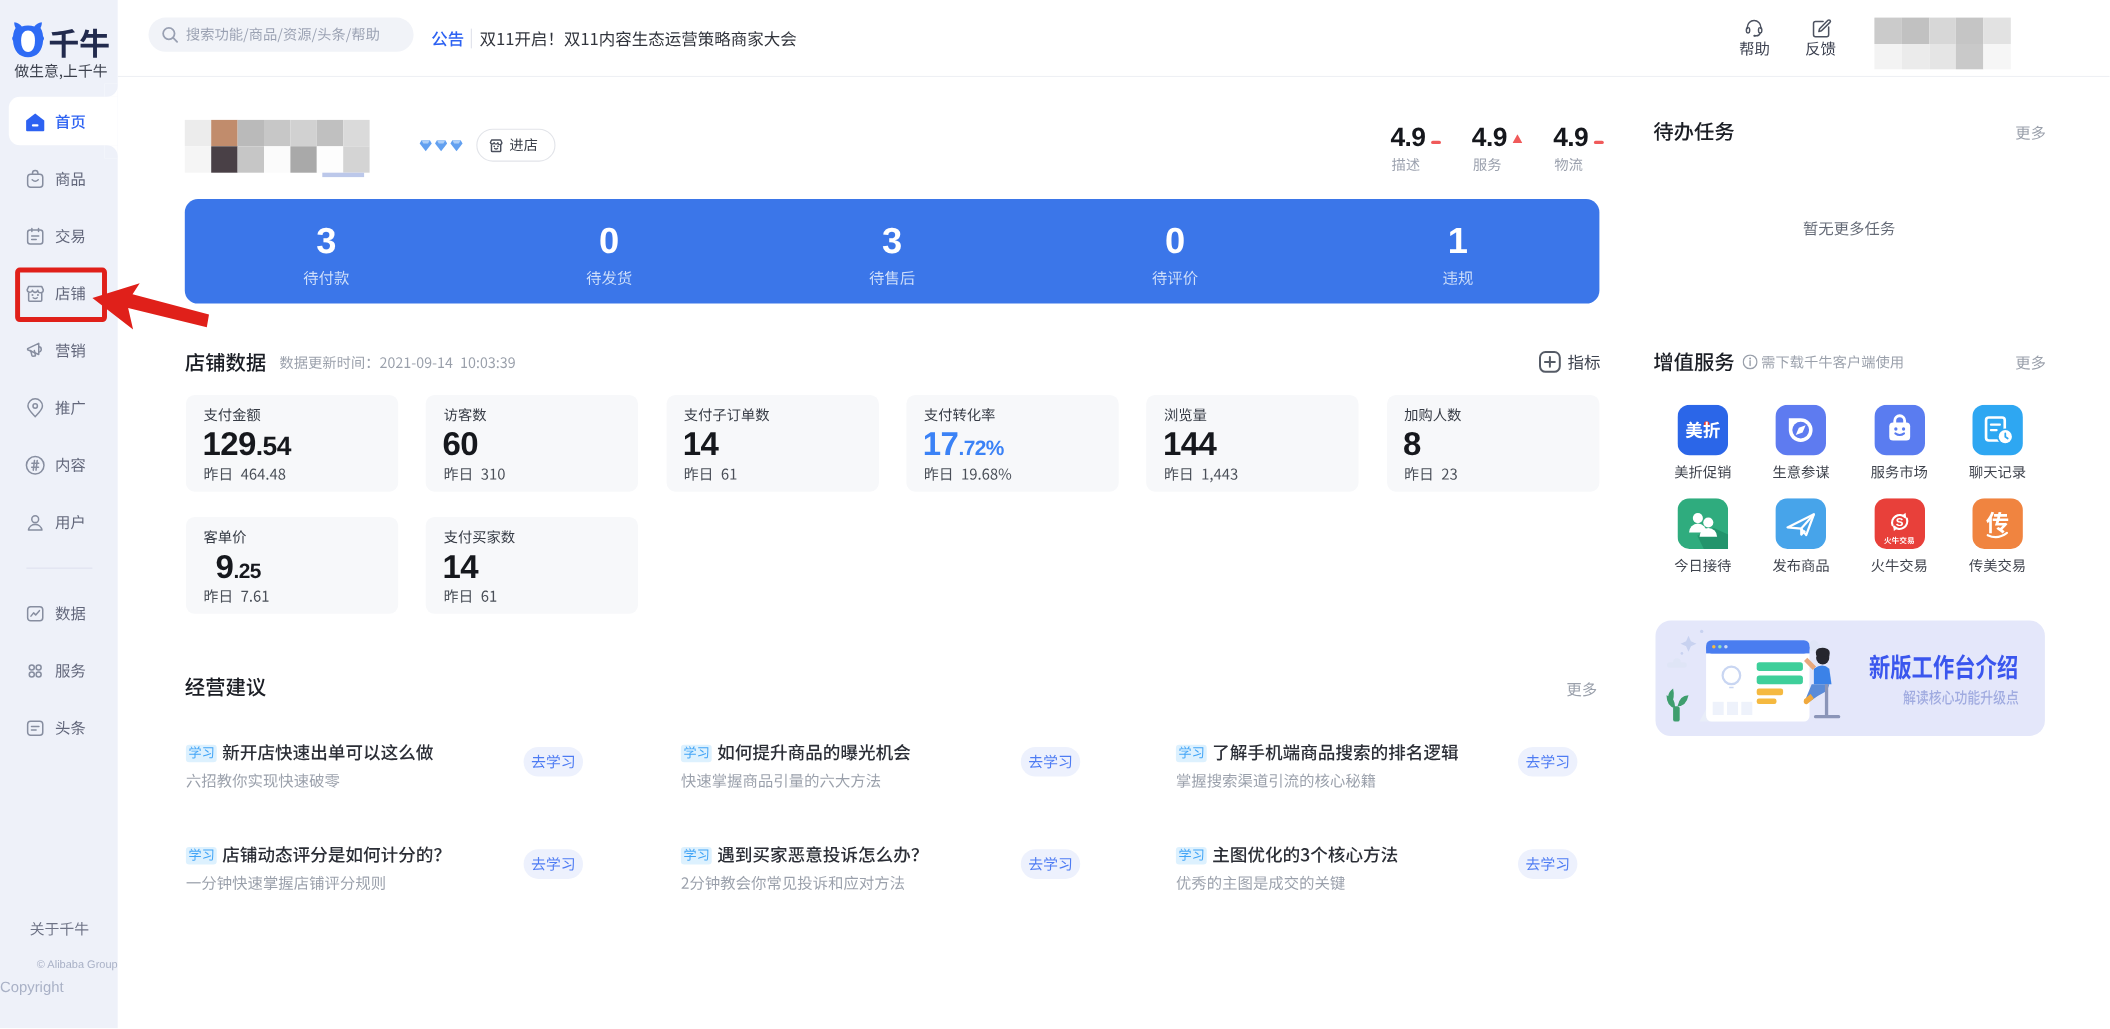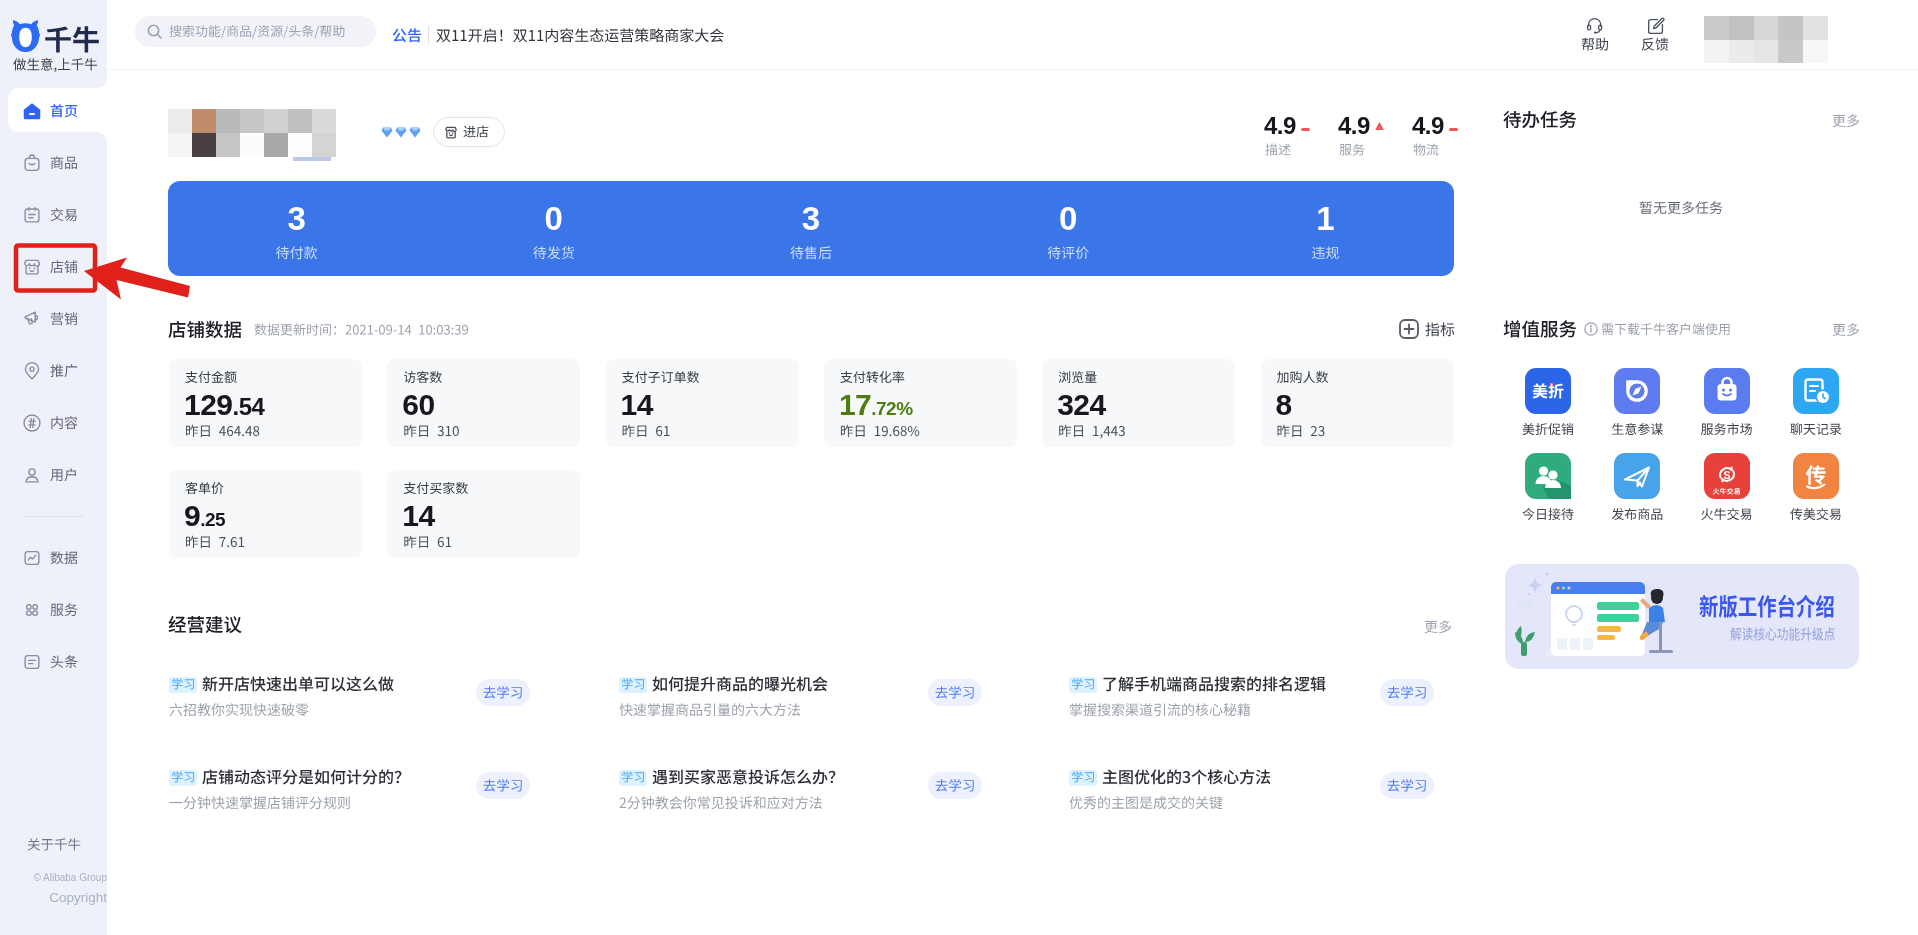--- a/index.html
+++ b/index.html
@@ -9,21 +9,21 @@
     <div style="position:absolute;left:95px;top:76px;width:12px;height:12px;background:#fff"></div>
     <div style="position:absolute;left:95px;top:76px;width:12px;height:12px;background:#eef1f9;border-bottom-right-radius:10px"></div>
     <div style="position:absolute;left:95px;top:132px;width:12px;height:12px;background:#fff"></div>
     <div style="position:absolute;left:95px;top:132px;width:12px;height:12px;background:#eef1f9;border-top-right-radius:10px"></div>
     <svg style="position:absolute;left:11px;top:20px" width="29" height="33" viewBox="0 0 29 33">
 <path fill="#2e6bf5" d="M3.2,5.5 C1.2,8.5 0.6,12 0.8,16.5 C1.2,26 6.5,32 14.5,32 C22.5,32 27.8,26 28.2,16.5 C28.4,12 27.8,8.5 25.8,5.5 C26.8,3.5 27.2,1.8 27,0.2 C24,0.6 21.6,2 20.2,4.2 C18.5,3.5 16.6,3.2 14.5,3.2 C12.4,3.2 10.5,3.5 8.8,4.2 C7.4,2 5,0.6 2,0.2 C1.8,1.8 2.2,3.5 3.2,5.5 Z"></path>
 <path fill="#2e6bf5" d="M0.5,13 C-0.5,14.5 0,16.5 1.5,17.5 Z M28.5,13 C29.5,14.5 29,16.5 27.5,17.5 Z"></path>
 <path fill="#fff" d="M14.5,7.8 C18.3,7.8 20.8,10.8 20.8,16.8 C20.8,23.5 18.3,27.2 14.5,27.2 C10.7,27.2 8.2,23.5 8.2,16.8 C8.2,10.8 10.7,7.8 14.5,7.8 Z"></path>
     </svg>
     <div style="position:absolute;left:24px;top:516px;width:60px;height:1px;background:#dee2ef"></div>
-    <div style="position:absolute;left:0px;top:890px;width:107px;height:16px;color:#a9b1c6;font-size:13.5px;text-align:right">Copyright</div>
+    <div style="position:absolute;left:0px;top:890px;width:107px;height:16px;color:#a9b1c6;font-size:13.5px;text-align:left">Copyright</div>
     <div style="position:absolute;left:0px;top:872px;width:107px;height:16px;color:#a9b1c6;font-size:10px;text-align:right">© Alibaba Group</div>
     <svg style="position:absolute;left:21px;top:100px" width="22" height="22" viewBox="0 0 24 24">
       <path fill="#2d62f2" d="M12,3.5 L21,10.5 V20 a1,1 0 0 1 -1,1 H4 a1,1 0 0 1 -1,-1 V10.5 Z"></path>
       <rect x="8.7" y="14.2" width="6.6" height="2.2" rx="1.1" fill="#fff"></rect>
     </svg>
     <svg style="position:absolute;left:21px;top:152px" width="22" height="22" viewBox="0 0 24 24">
       <g fill="none" stroke="#878ea0" stroke-width="1.5" stroke-linecap="round" stroke-linejoin="round">
         <rect x="4.5" y="7" width="15" height="13" rx="3"></rect>
         <path d="M9.3,7 V6 a2.7,2.7 0 0 1 5.4,0 V7"></path>
         <path d="M9,12.5 q3,2.8 6,0"></path>
@@ -175,27 +175,27 @@
       <rect x="1" y="1" width="18" height="18" rx="5" fill="none" stroke="#555b66" stroke-width="1.8"></rect>
       <path d="M10,5.5 V14.5 M5.5,10 H14.5" stroke="#555b66" stroke-width="1.8" stroke-linecap="round"></path>
     </svg>
     <div style="position:absolute;left:169px;top:359px;width:193px;height:88px;background:#f7f8fa;border-radius:8px"></div>
     <div style="position:absolute;left:184px;top:390px;width:170px;height:32px;font-size:30px;font-weight:bold;color:#16181d;letter-spacing:-0.5px;line-height:1">129<span style="font-size:24px">.54</span></div>
     <div style="position:absolute;left:387.3px;top:359px;width:193px;height:88px;background:#f7f8fa;border-radius:8px"></div>
     <div style="position:absolute;left:402.3px;top:390px;width:170px;height:32px;font-size:30px;font-weight:bold;color:#16181d;letter-spacing:-0.5px;line-height:1">60</div>
     <div style="position:absolute;left:605.6px;top:359px;width:193px;height:88px;background:#f7f8fa;border-radius:8px"></div>
     <div style="position:absolute;left:620.6px;top:390px;width:170px;height:32px;font-size:30px;font-weight:bold;color:#16181d;letter-spacing:-0.5px;line-height:1">14</div>
     <div style="position:absolute;left:823.9px;top:359px;width:193px;height:88px;background:#f7f8fa;border-radius:8px"></div>
-    <div style="position:absolute;left:838.9px;top:390px;width:170px;height:32px;font-size:30px;font-weight:bold;color:#4d7c0f;letter-spacing:-0.5px;line-height:1">17<span style="font-size:19px">.72%</span></div>
+    <div style="position:absolute;left:838.9px;top:390px;width:170px;height:32px;font-size:30px;font-weight:bold;color:#3b82f6;letter-spacing:-0.5px;line-height:1">17<span style="font-size:19px">.72%</span></div>
     <div style="position:absolute;left:1042.2px;top:359px;width:193px;height:88px;background:#f7f8fa;border-radius:8px"></div>
-    <div style="position:absolute;left:1057.2px;top:390px;width:170px;height:32px;font-size:30px;font-weight:bold;color:#16181d;letter-spacing:-0.5px;line-height:1">324</div>
+    <div style="position:absolute;left:1057.2px;top:390px;width:170px;height:32px;font-size:30px;font-weight:bold;color:#16181d;letter-spacing:-0.5px;line-height:1">144</div>
     <div style="position:absolute;left:1260.5px;top:359px;width:193px;height:88px;background:#f7f8fa;border-radius:8px"></div>
     <div style="position:absolute;left:1275.5px;top:390px;width:170px;height:32px;font-size:30px;font-weight:bold;color:#16181d;letter-spacing:-0.5px;line-height:1">8</div>
     <div style="position:absolute;left:169px;top:470px;width:193px;height:88px;background:#f7f8fa;border-radius:8px"></div>
-    <div style="position:absolute;left:184px;top:501px;width:170px;height:32px;font-size:30px;font-weight:bold;color:#16181d;letter-spacing:-0.5px;line-height:1">9<span style="font-size:19px">.25</span></div>
+    <div style="position:absolute;left:196px;top:501px;width:170px;height:32px;font-size:30px;font-weight:bold;color:#16181d;letter-spacing:-0.5px;line-height:1">9<span style="font-size:19px">.25</span></div>
     <div style="position:absolute;left:387.3px;top:470px;width:193px;height:88px;background:#f7f8fa;border-radius:8px"></div>
     <div style="position:absolute;left:402.3px;top:501px;width:170px;height:32px;font-size:30px;font-weight:bold;color:#16181d;letter-spacing:-0.5px;line-height:1">14</div>
     <div style="position:absolute;left:169px;top:676.5px;width:28px;height:16px;background:#ddf1fe;border-radius:3px"></div>
     <div style="position:absolute;left:476px;top:679px;width:54px;height:27px;background:#edf1fd;border-radius:13.5px"></div>
     <div style="position:absolute;left:619px;top:676.5px;width:28px;height:16px;background:#ddf1fe;border-radius:3px"></div>
     <div style="position:absolute;left:928px;top:679px;width:54px;height:27px;background:#edf1fd;border-radius:13.5px"></div>
     <div style="position:absolute;left:1069px;top:676.5px;width:28px;height:16px;background:#ddf1fe;border-radius:3px"></div>
     <div style="position:absolute;left:1380px;top:679px;width:54px;height:27px;background:#edf1fd;border-radius:13.5px"></div>
     <div style="position:absolute;left:169px;top:769.5px;width:28px;height:16px;background:#ddf1fe;border-radius:3px"></div>
     <div style="position:absolute;left:476px;top:772px;width:54px;height:27px;background:#edf1fd;border-radius:13.5px"></div>

